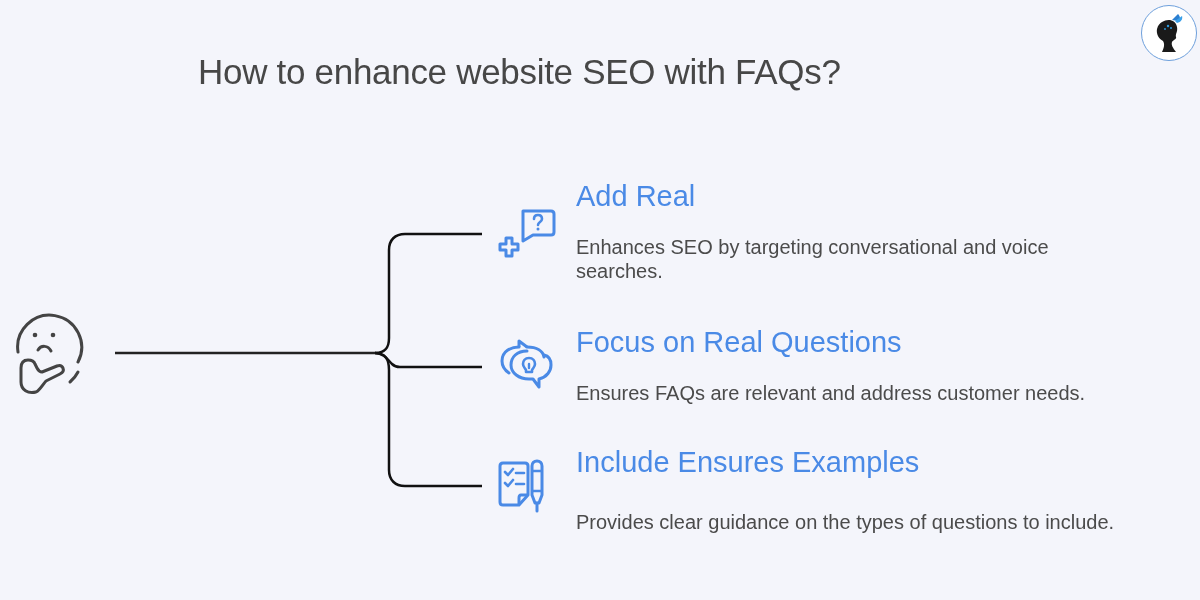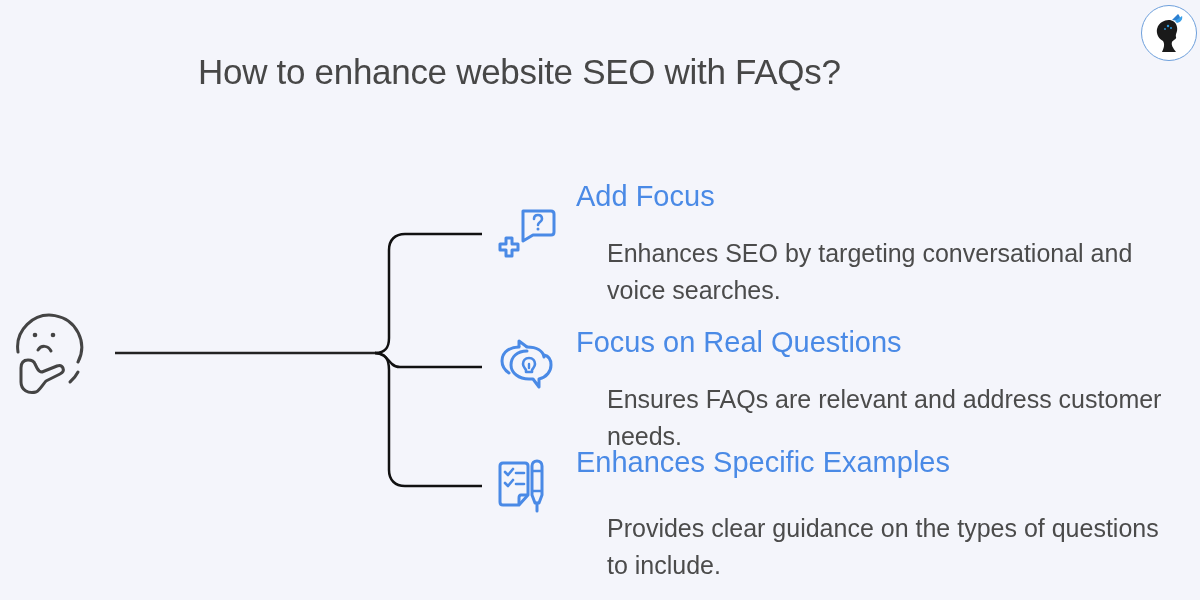--- a/index.html
+++ b/index.html
@@ -18,22 +18,22 @@
     }
     .logo svg { position:absolute; left:0; top:0; }
     .connectors { position:absolute; left:0; top:0; }
     .think-icon { position:absolute; left:8px; top:312px; }
     .item-icon { position:absolute; }
     .item-title {
       position:absolute; left:576px; font-size:29px; color:#4a8ae6;
       font-family:"Liberation Sans", sans-serif; white-space:nowrap;
     }
     .item-desc {
-      position:absolute; left:576px; font-size:25px; color:#4b4b4b; line-height:37px;
-      font-family:"Liberation Sans", sans-serif; width:560px;margin-left:31px;
+      position:absolute; left:576px; font-size:20px; color:#4b4b4b; line-height:24px;
+      font-family:"Liberation Sans", sans-serif; width:560px;
     }
   </style>
 </head>
 <body>
 
 <div class="title">How to enhance website SEO with FAQs?</div>
 
 <div class="logo">
   <svg width="53" height="53" viewBox="0 0 53 53">
     <path d="M20 16 C26 12 34 14 35 21 C36 26 33 28 34 31 C35 33 31 34 30 36 C29 39 31 42 34 46 L20 46 C22 42 23 38 21 35 C17 33 14 28 15 23 C16 19 18 17 20 16 Z" fill="#1a1a1a"></path>
@@ -61,21 +61,21 @@
   <path d="M20 48 C14 48 13 52 13 56 L13 70 C13 78 20 82 28 80 C32 78 35 72 38 69 L52 62 C58 59 55 52 49 54 L34 60 C32 60 30 58 29 56 L27 52 C26 49 23 48 20 48 Z" stroke="#444" stroke-width="3" fill="none" stroke-linejoin="round"></path>
 </svg>
 
 <div>
   <svg class="item-icon" style="left:497px;top:205px" width="60" height="60" viewBox="0 0 60 60">
     <path d="M26 6 L54 6 C56 6 57 7 57 9 L57 27 C57 29 56 30 54 30 L36 30 L26 36 L26 30 Z" stroke="#4a8ae6" stroke-width="3" fill="none" stroke-linejoin="round"></path>
     <path d="M37 14 C37 11 39 10 41 10 C43 10 45 11 45 14 C45 17 41 17 41 20" stroke="#4a8ae6" stroke-width="2.6" fill="none" stroke-linecap="round"></path>
     <circle cx="41" cy="24" r="1.5" fill="#4a8ae6"></circle>
     <path d="M9 33 L15 33 L15 39 L21 39 L21 45 L15 45 L15 51 L9 51 L9 45 L3 45 L3 39 L9 39 Z" stroke="#4a8ae6" stroke-width="3" fill="none" stroke-linejoin="round"></path>
   </svg>
-  <div class="item-title" style="top:180px">Add Focus</div>
+  <div class="item-title" style="top:180px">Add Real</div>
   <div class="item-desc" style="top:235px">Enhances SEO by targeting conversational and voice searches.</div>
 </div>
 
 <div>
   <svg class="item-icon" style="left:497px;top:337px" width="60" height="60" viewBox="0 0 60 60">
     <path d="M22 10 C14 10 5 14 5 24 C5 31 9 34 12 36" stroke="#4a8ae6" stroke-width="3" fill="none" stroke-linecap="round"></path>
     <path d="M22 10 L22 4 L30 10" stroke="#4a8ae6" stroke-width="3" fill="none" stroke-linejoin="round"></path>
     <path d="M30 10 C40 10 46 14 47 20" stroke="#4a8ae6" stroke-width="3" fill="none" stroke-linecap="round"></path>
     <path d="M30 14 C20 14 14 20 14 28 C14 36 22 42 32 42 L36 42 L42 50 L42 42 C50 40 54 34 54 28 C54 22 52 19 47 18" stroke="#4a8ae6" stroke-width="3" fill="none" stroke-linecap="round" stroke-linejoin="round"></path>
     <path d="M32 21 C28 21 26 24 26 27 C26 30 28 31 29 33 L29 35 L35 35 L35 33 C36 31 38 30 38 27 C38 24 36 21 32 21 Z" stroke="#4a8ae6" stroke-width="2.6" fill="none" stroke-linejoin="round"></path>
@@ -90,15 +90,15 @@
     <path d="M6 6 L28 6 C30 6 31 7 31 9 L31 38 L22 48 L6 48 C4 48 3 47 3 45 L3 9 C3 7 4 6 6 6 Z" stroke="#4a8ae6" stroke-width="3" fill="none" stroke-linejoin="round"></path>
     <path d="M31 38 L24 38 C22 38 22 40 22 41 L22 48" stroke="#4a8ae6" stroke-width="3" fill="none" stroke-linejoin="round"></path>
     <path d="M8 15 L11 18 L16 12" stroke="#4a8ae6" stroke-width="2.6" fill="none" stroke-linecap="round" stroke-linejoin="round"></path>
     <path d="M19 16 L27 16" stroke="#4a8ae6" stroke-width="2.6" stroke-linecap="round"></path>
     <path d="M8 26 L11 29 L16 23" stroke="#4a8ae6" stroke-width="2.6" fill="none" stroke-linecap="round" stroke-linejoin="round"></path>
     <path d="M19 27 L27 27" stroke="#4a8ae6" stroke-width="2.6" stroke-linecap="round"></path>
     <path d="M40 4 C43 4 45 6 45 9 L45 38 L42 46 L38 46 L35 38 L35 9 C35 6 37 4 40 4 Z" stroke="#4a8ae6" stroke-width="3" fill="none" stroke-linejoin="round"></path>
     <path d="M35 14 L45 14 M35 34 L45 34" stroke="#4a8ae6" stroke-width="2.6"></path>
     <path d="M40 46 L40 54" stroke="#4a8ae6" stroke-width="3" stroke-linecap="round"></path>
   </svg>
-  <div class="item-title" style="top:446px">Enhances Specific Examples</div>
+  <div class="item-title" style="top:446px">Include Ensures Examples</div>
   <div class="item-desc" style="top:510px">Provides clear guidance on the types of questions to include.</div>
 </div>
 
 </body></html>

